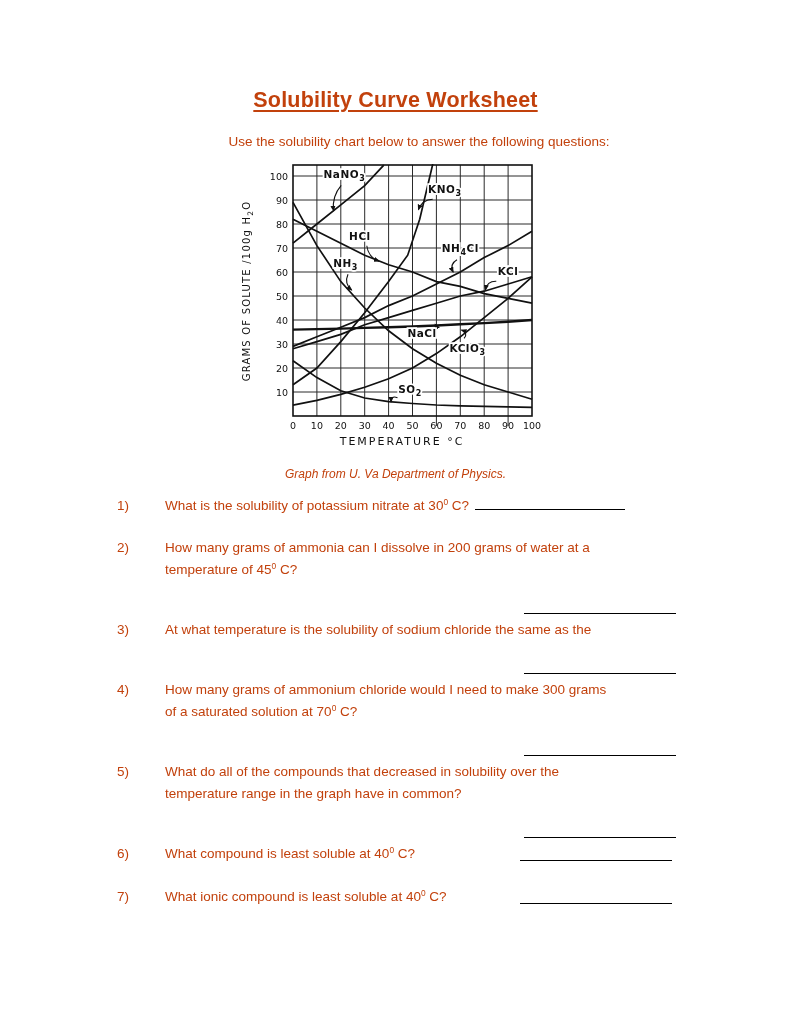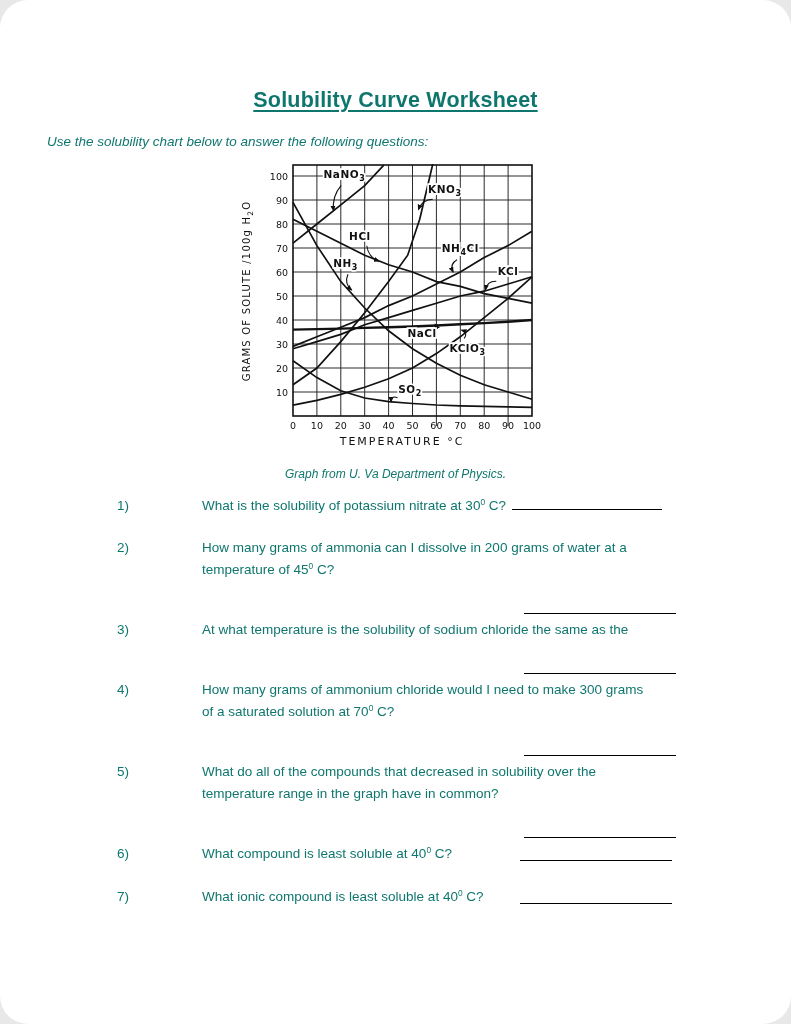--- a/index.html
+++ b/index.html
@@ -1,41 +1,40 @@
 <!DOCTYPE html>
 <html><head>
 <meta charset="utf-8">
 <style>
   html,body{margin:0;padding:0;background:#e8e8e8;}
   .page{
     position:relative;width:791px;height:1024px;margin:0 auto;
-    background:#ffffff;color:#0f766e;overflow:hidden;
+    background:#ffffff;color:#c2410c;overflow:hidden;
     font-family:"Liberation Sans", sans-serif;
-    border-radius:28px;
   }
   .title{
     margin:88px 0 0 0;text-align:center;
     font-size:21.5px;font-weight:bold;
     text-decoration:underline;text-decoration-thickness:2px;text-underline-offset:3px;
     letter-spacing:.2px;
   }
   .instruction{
-    margin:20px 0 0 47px;font-style:italic;font-size:13.5px;line-height:17px;
+    margin:20px 0 0 47px;font-size:13.5px;line-height:17px;text-align:center;
   }
   .graph-block{width:312px;margin:14px auto 0 auto;}
   .graph-block svg{display:block;}
   .chart-caption{
     text-align:center;font-style:italic;font-size:12px;margin-top:11px;line-height:14px;
   }
   .questions{margin:14px 115px 0 117px;font-size:13.5px;line-height:22px;}
   .q{display:flex;margin-bottom:20px;}
   .q.below{margin-bottom:2px;}
   .q.side{margin-bottom:21px;}
   .qnum{width:48px;flex:none;}
-  .qbody{flex:1 1 auto;min-width:0;margin-left:37px;}
+  .qbody{flex:1 1 auto;min-width:0;}
   .qline{white-space:nowrap;}
   sup{font-size:0.62em;vertical-align:super;line-height:0;}
   .blank{
     display:inline-block;width:152px;height:13px;
     border-bottom:1.5px solid #000;
   }
   .blank.inline{width:150px;margin-left:6px;}
   .blank-row{margin-top:18px;height:18px;text-align:right;}
   .side-blank-wrap{flex:none;width:156px;display:flex;align-items:flex-end;}
   .side-blank-wrap .blank{margin-bottom:4px;}

